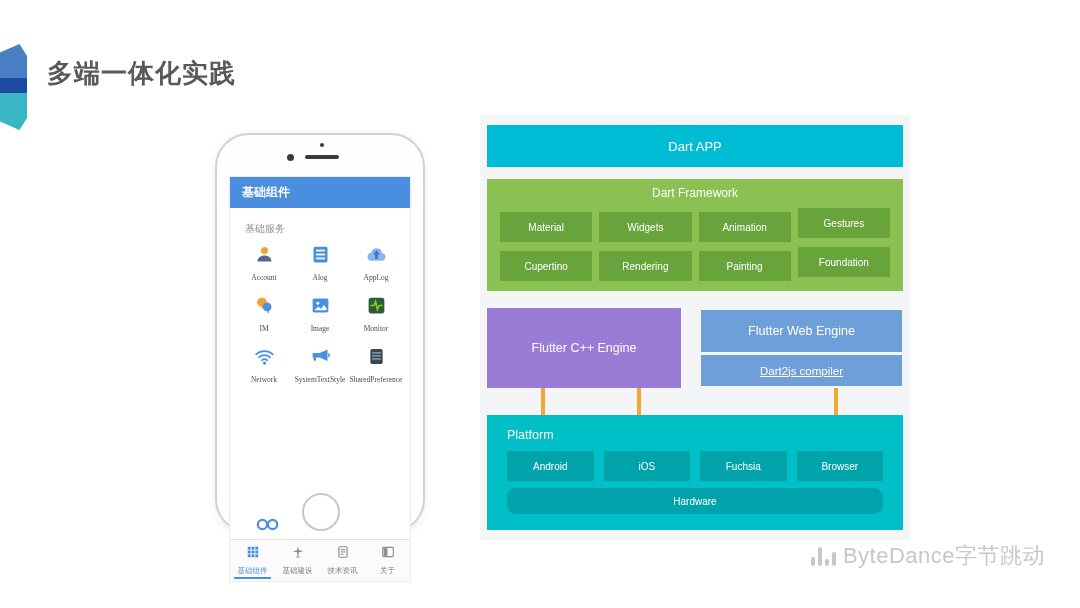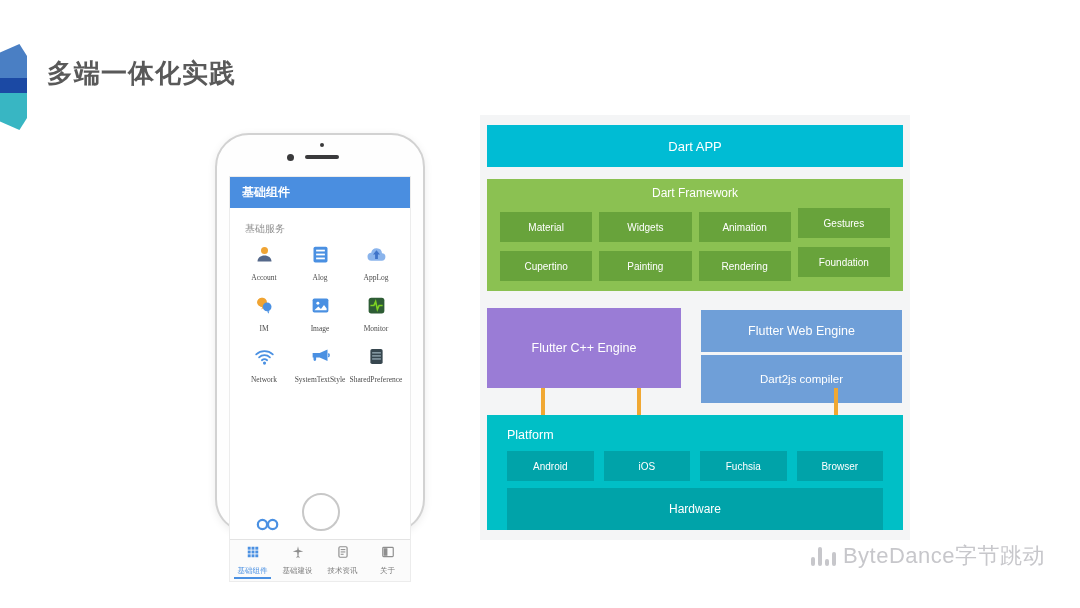--- a/index.html
+++ b/index.html
@@ -71,32 +71,32 @@
   .fw-row:last-child { margin-top:9px; }
   .fw-block { flex:1; height:30px; background:#68a33b; color:#fff; font-size:10px;
     display:flex; align-items:center; justify-content:center; }
   .fw-block.raised { transform:translateY(-4px); }
   .engine { position:absolute; left:7px; top:193px; width:194px; height:80px;
     background:#9a7cd6; color:#fff; font-size:12.5px; display:flex;
     align-items:center; justify-content:center; }
   .web-engine { position:absolute; left:221px; top:195px; width:201px; height:42px;
     background:#6f9fd8; color:#fff; font-size:12.5px; display:flex;
     align-items:center; justify-content:center; }
-  .compiler { position:absolute; left:221px; top:240px; width:201px; height:48px;
+  .compiler { position:absolute; left:221px; top:240px; width:201px; height:31px;
     background:#6f9fd8; color:#fff; font-size:11.5px; display:flex;
-    align-items:center; justify-content:center; }
+    align-items:center; justify-content:center;text-decoration:underline; }
   .platform { position:absolute; left:7px; top:300px; width:416px; height:115px;
     background:#00bfc6; padding:6px 20px 0 20px; }
   .pf-title { color:#fff; font-size:12.5px; text-align:left; height:26px;
     line-height:28px; }
   .pf-row { display:flex; gap:10px; margin-top:4px; }
   .pf-block { flex:1; height:30px; background:#00a3a9; color:#fff; font-size:10px;
     display:flex; align-items:center; justify-content:center; }
-  .hardware { margin-top:7px; height:42px; background:#00a3a9; color:#fff;
-    font-size:12px; display:flex; align-items:center; justify-content:center; }
+  .hardware { margin-top:7px; height:26px; background:#00a3a9; color:#fff;
+    font-size:10px; display:flex; align-items:center; justify-content:center;border-radius:9px; }
   .arrow { position:absolute; width:4px; top:273px; height:46px; background:#f0a833; }
   .arrow::after { content:""; position:absolute; left:-6px; top:46px;
     border-left:8px solid transparent; border-right:8px solid transparent;
     border-top:13px solid #f0a833; }
   .arrow.a1 { left:61px; } .arrow.a2 { left:157px; } .arrow.a3 { left:354px; }
 
   
   .footer-logo { position:absolute; right:35px; bottom:37px; display:flex;
     align-items:center; gap:7px; color:#c7c7cb; }
   .logo-bars { display:flex; align-items:flex-end; gap:3px; height:20px; }
@@ -265,22 +265,22 @@
     <div class="framework">
       <div class="fw-title">Dart Framework</div>
       <div class="fw-row">
         <div class="fw-block">Material</div>
         <div class="fw-block">Widgets</div>
         <div class="fw-block">Animation</div>
         <div class="fw-block raised">Gestures</div>
       </div>
       <div class="fw-row">
         <div class="fw-block">Cupertino</div>
+        <div class="fw-block">Rendering</div>
         <div class="fw-block">Painting</div>
-        <div class="fw-block">Rendering</div>
         <div class="fw-block raised">Foundation</div>
       </div>
     </div>
 
     <div class="engine">Flutter C++ Engine</div>
     <div class="web-engine">Flutter Web Engine</div>
     <div class="compiler">Dart2js compiler</div>
 
     <div class="arrow a1"></div>
     <div class="arrow a2"></div>

